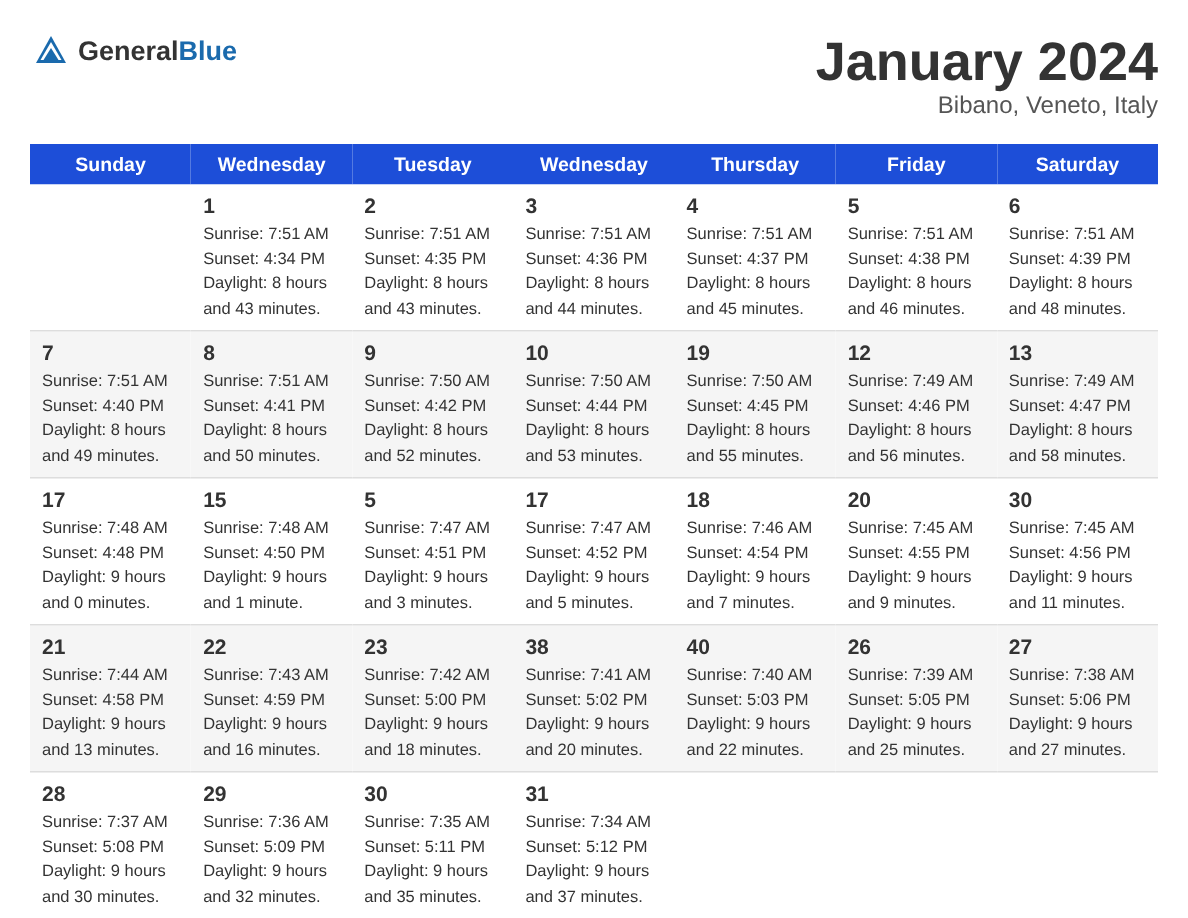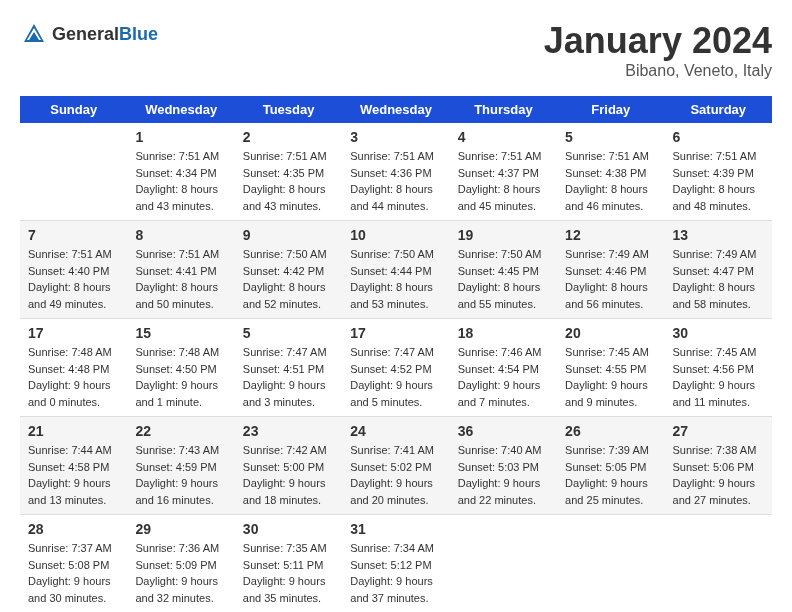--- a/index.html
+++ b/index.html
@@ -215,25 +215,25 @@
         </td>
         <td>
           <span class="day-number">22</span>
           <div class="day-info">Sunrise: 7:43 AM<br>Sunset: 4:59 PM<br>Daylight: 9 hours<br>and 16 minutes.</div>
         </td>
         <td>
           <span class="day-number">23</span>
           <div class="day-info">Sunrise: 7:42 AM<br>Sunset: 5:00 PM<br>Daylight: 9 hours<br>and 18 minutes.</div>
         </td>
         <td>
-          <span class="day-number">24</span>
+          <span class="day-number">38</span>
           <div class="day-info">Sunrise: 7:41 AM<br>Sunset: 5:02 PM<br>Daylight: 9 hours<br>and 20 minutes.</div>
         </td>
         <td>
-          <span class="day-number">36</span>
+          <span class="day-number">40</span>
           <div class="day-info">Sunrise: 7:40 AM<br>Sunset: 5:03 PM<br>Daylight: 9 hours<br>and 22 minutes.</div>
         </td>
         <td>
           <span class="day-number">26</span>
           <div class="day-info">Sunrise: 7:39 AM<br>Sunset: 5:05 PM<br>Daylight: 9 hours<br>and 25 minutes.</div>
         </td>
         <td>
           <span class="day-number">27</span>
           <div class="day-info">Sunrise: 7:38 AM<br>Sunset: 5:06 PM<br>Daylight: 9 hours<br>and 27 minutes.</div>
         </td>

